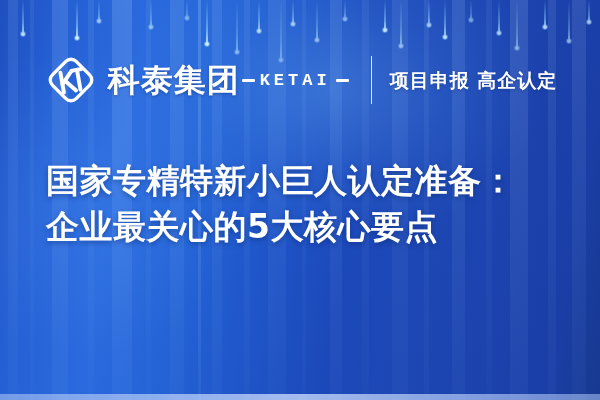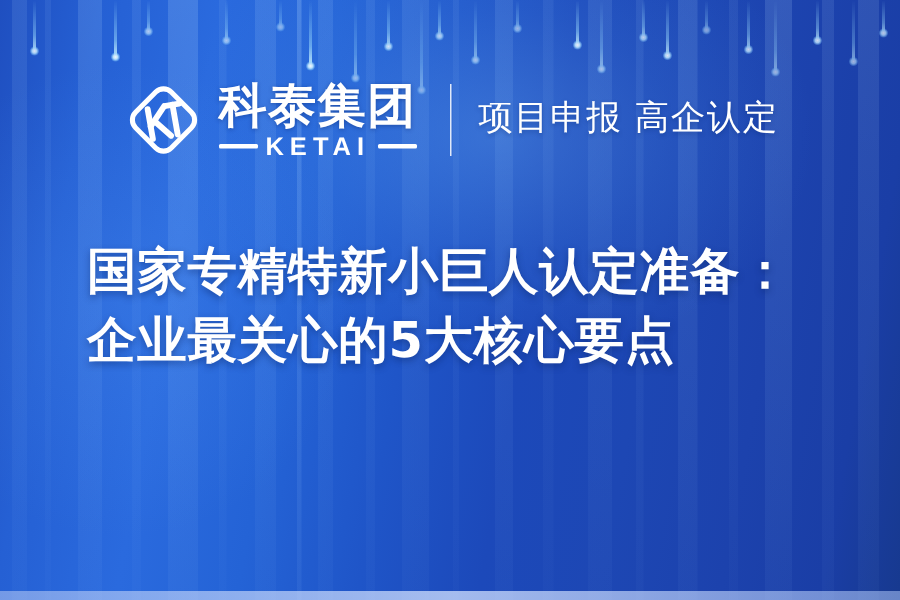--- a/index.html
+++ b/index.html
@@ -104,21 +104,21 @@
     align-items: center;
     gap: 9px;
   }
   .kt-mark {
     width: 56px;
     height: 56px;
     flex: 0 0 56px;
   }
   .wordmark {
     display: flex;
-    flex-direction: column;
+    flex-direction: row;
     align-items: stretch;
     gap: 2px;
   }
   .cn-name {
     font-family: "DejaVu Sans", "Liberation Sans", sans-serif;
     font-size: 32px;
     font-weight: bold;
     color: #ffffff;
     letter-spacing: 1px;
     line-height: 1.02;
@@ -132,21 +132,21 @@
     margin-top: 1px;
   }
   .dash {
     height: 3px;
     background: #ffffff;
     border-radius: 1px;
     flex: 1 1 auto;
     min-width: 13px;
   }
   .en-name {
-    font-family: Liberation Sans, sans-serif;
+    font-family: Liberation Mono, monospace;
     font-size: 17px;
     font-weight: bold;
     color: #ffffff;
     letter-spacing: 4px;
     white-space: nowrap;
     line-height: 1;
   }
 
   .divider {
     width: 1px;
@@ -167,34 +167,34 @@
     font-size: 30px;
     font-weight: 400;
     color: #ffffff;
     letter-spacing: 1px;
     line-height: 1.05;
     white-space: nowrap;
     text-shadow: 0 1px 3px rgba(10,40,110,0.35);
   }
   .tag-sub {
     font-family: "DejaVu Serif", "Liberation Serif", serif;
-    font-size: 23px;
-    font-weight: 400;
+    font-size: 19px;
+    font-weight: 700;
     color: #ffffff;
     letter-spacing: 1px;
     line-height: 1.1;
     white-space: nowrap;
     text-shadow: 0 1px 3px rgba(10,40,110,0.35);
     text-align: center;
   }
 
   
   .headline {
     position: absolute;
-    left: 58px;
+    left: 46px;
     top: 158px;
     width: 500px;
     font-family: "DejaVu Sans", "Liberation Sans", sans-serif;
     font-size: 33px;
     font-weight: bold;
     color: #ffffff;
     line-height: 46px;
     letter-spacing: 0.5px;
     text-shadow: 0 2px 5px rgba(8,35,100,0.45);
   }

